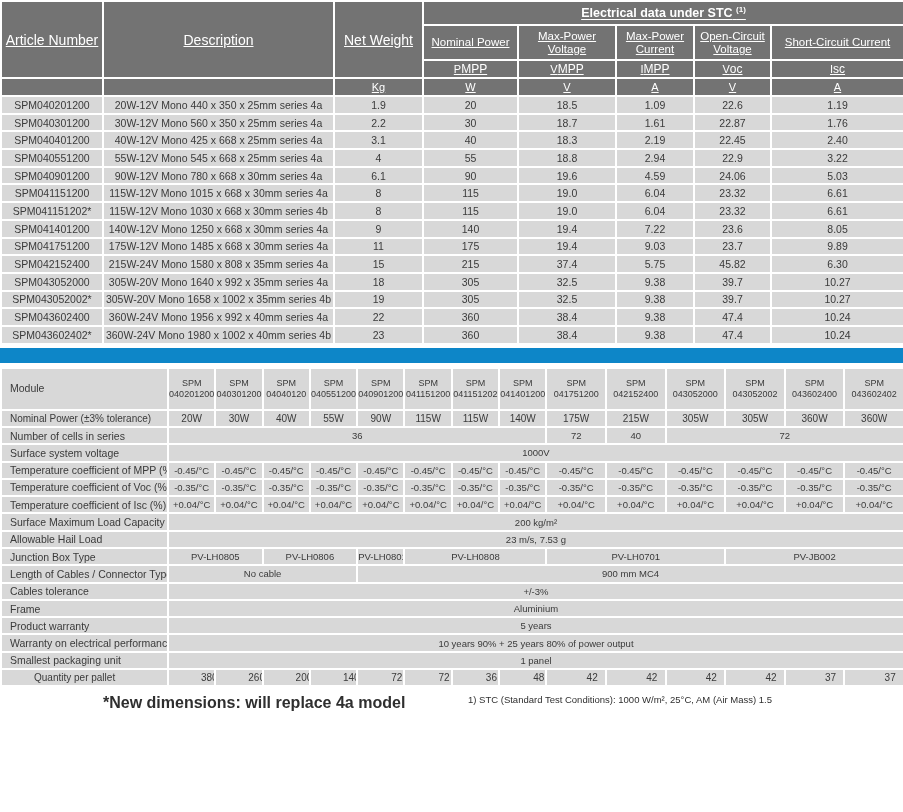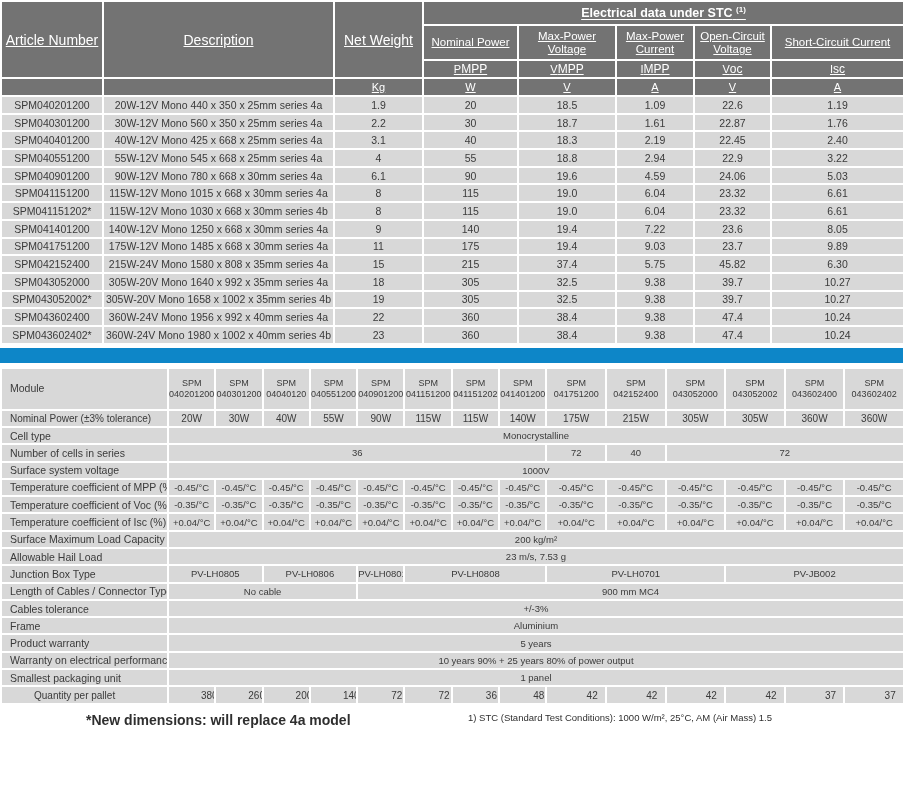--- a/index.html
+++ b/index.html
@@ -29,21 +29,21 @@
   
   .spec td{background:#d8d8d8;text-align:center;font-size:9.5px;height:15.3px;padding:0;white-space:nowrap;}
   .spec td.lab{text-align:left;padding-left:8px;font-size:10.5px;white-space:nowrap;margin-left:32px;}
   .spec tr.module-row td{height:40px;font-size:9px;line-height:11px;white-space:pre-line;vertical-align:middle;}
   .spec tr.module-row td.lab{font-size:10.5px;}
   .spec tr.nominal-row td{font-size:10px;}
   .spec tr.qty-row td{font-size:10px;padding-left:32px;}
 
   
   .footer{position:relative;height:26px;}
-  .fn-left{position:absolute;left:86px;top:7px;font-size:14px;font-weight:bold;color:#2f2f2f;}
+  .fn-left{position:absolute;left:103px;top:7px;font-size:16px;font-weight:bold;color:#2f2f2f;}
   .fn-right{position:absolute;left:468px;top:7px;font-size:9.5px;color:#2f2f2f;}
 </style>
 </head>
 <body>
 
 <div class="page">
 
   <table class="top">
     <colgroup>
       <col style="width:102px">
@@ -307,24 +307,20 @@
           <td colspan="1">115W</td>
           <td colspan="1">140W</td>
           <td colspan="1">175W</td>
           <td colspan="1">215W</td>
           <td colspan="1">305W</td>
           <td colspan="1">305W</td>
           <td colspan="1">360W</td>
           <td colspan="1">360W</td>
         </tr>
         <tr>
-          <td class="lab">Cell type</td>
-          <td colspan="14">Monocrystalline</td>
-        </tr>
-        <tr>
           <td class="lab">Number of cells in series</td>
           <td colspan="8">36</td>
           <td colspan="1">72</td>
           <td colspan="1">40</td>
           <td colspan="4">72</td>
         </tr>
         <tr>
           <td class="lab">Surface system voltage</td>
           <td colspan="14">1000V</td>
         </tr>

